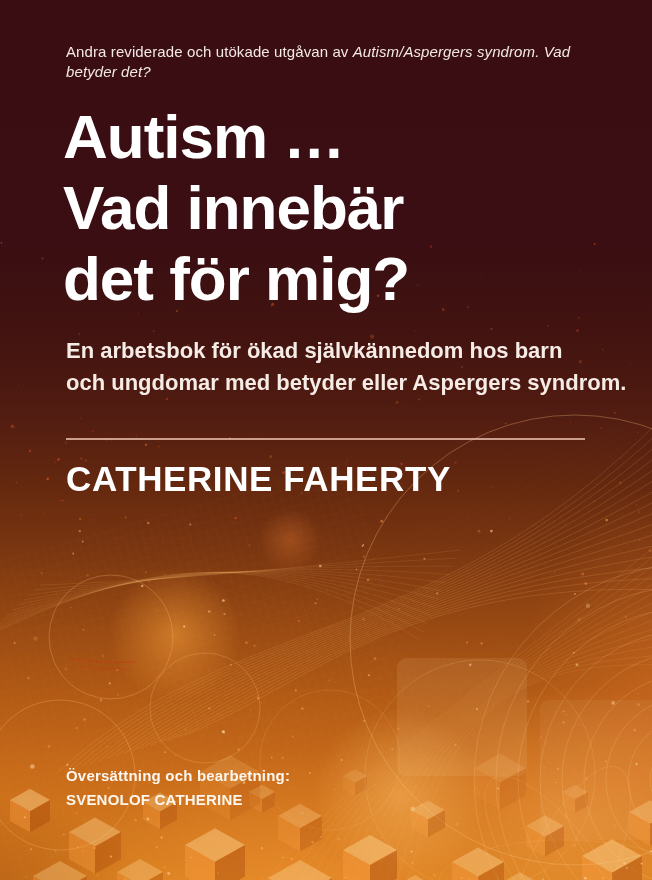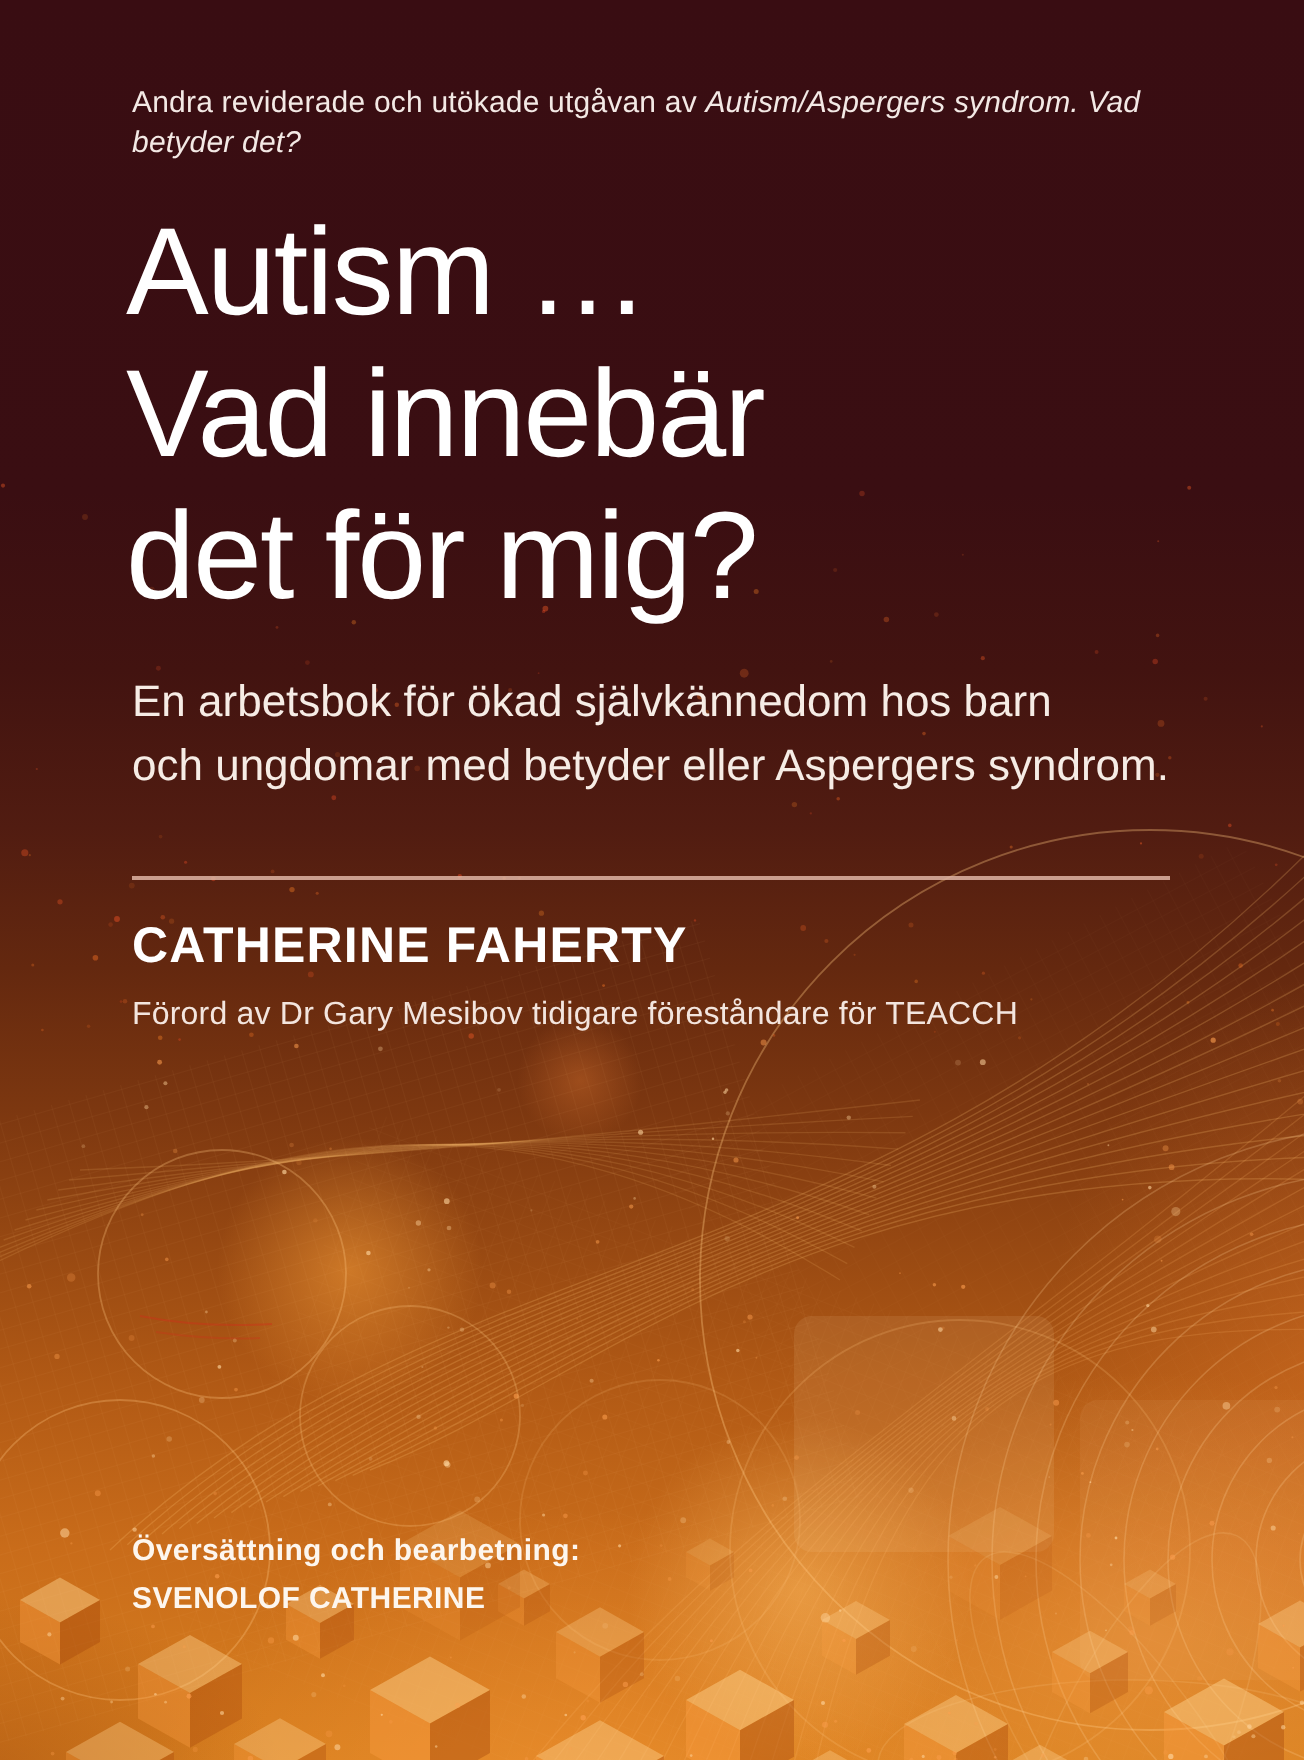--- a/index.html
+++ b/index.html
@@ -27,35 +27,35 @@
   .glass.g2{left:540px;top:700px;width:120px;height:140px;background:rgba(255,225,180,.06);}
   svg.deco{position:absolute;inset:0;z-index:3;}
   .content{position:absolute;inset:0;z-index:4;color:#fff;border-radius:31px;}
   .edition-note{
     position:absolute;left:66px;top:42px;margin:0;width:540px;
     font-size:15px;line-height:20px;color:#f3e9e5;letter-spacing:.1px;
   }
   .edition-note em{font-style:italic;}
   .title{
     position:absolute;left:63px;top:101px;margin:0;
-    font-size:62px;line-height:71px;font-weight:400;letter-spacing:-1px;color:#ffffff;
+    font-size:62px;line-height:71px;font-weight:700;letter-spacing:-1px;color:#ffffff;
   }
   .title .tl{display:block;}
   .subtitle{
     position:absolute;left:66px;top:335px;margin:0;
-    font-size:22px;line-height:31.5px;font-weight:400;color:#f6ece5;
+    font-size:22px;line-height:31.5px;font-weight:700;color:#f6ece5;
   }
   .subtitle .sl{display:block;}
   .divider{
     position:absolute;left:66px;top:438px;width:519px;height:2px;border:none;margin:0;
     background:rgba(223,181,164,.85);
   }
   .author{
     position:absolute;left:66px;top:459px;margin:0;
-    font-size:25px;font-weight:700;letter-spacing:.6px;color:#ffffff;
+    font-size:35px;font-weight:700;letter-spacing:.6px;color:#ffffff;
   }
   .foreword{
     position:absolute;left:66px;top:499px;margin:0;
     font-size:16px;color:#f3e5de;letter-spacing:.1px;
   }
   .translation{
     position:absolute;left:66px;top:764px;margin:0;
     font-size:15px;line-height:24px;font-weight:700;color:#fdf6ee;letter-spacing:.2px;
   }
   .translation p{margin:0;}
@@ -545,20 +545,19 @@
 
     <p class="subtitle">
       <span class="sl">En arbetsbok för ökad självkännedom hos barn</span>
       <span class="sl">och ungdomar med betyder eller Aspergers syndrom.</span>
     </p>
 
     <div class="divider"></div>
 
     <h2 class="author">CATHERINE FAHERTY</h2>
 
-    <p class="foreword">Förord av Dr Gary Mesibov tidigare föreståndare för TEACCH</p>
 
     <div class="translation">
       <p>Översättning och bearbetning:</p>
       <p>SVENOLOF CATHERINE</p>
     </div>
   </div>
 </div>
 
 </body></html>

